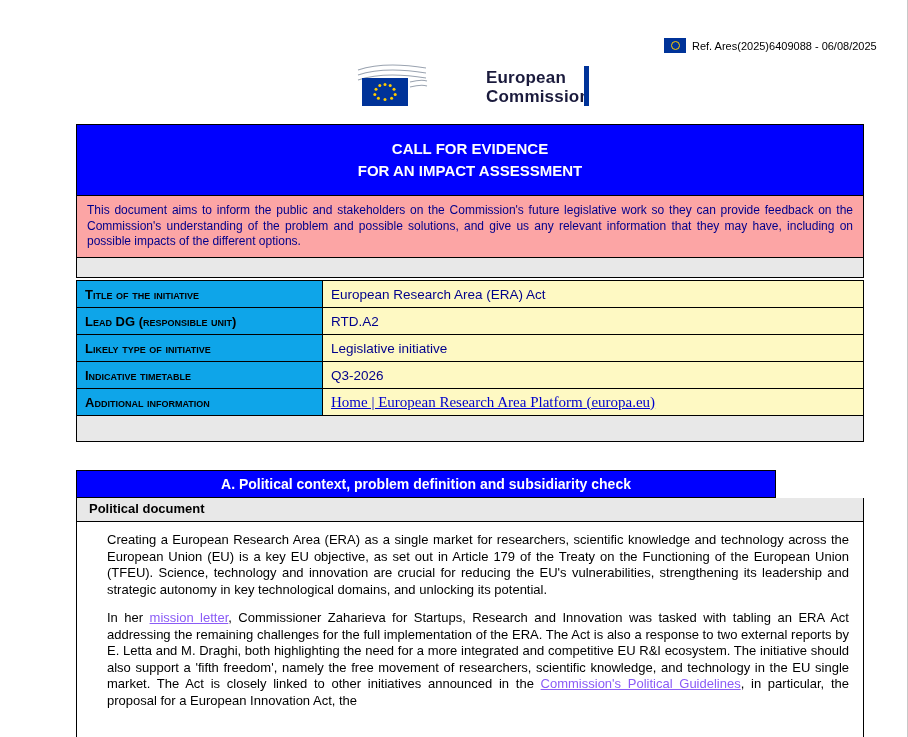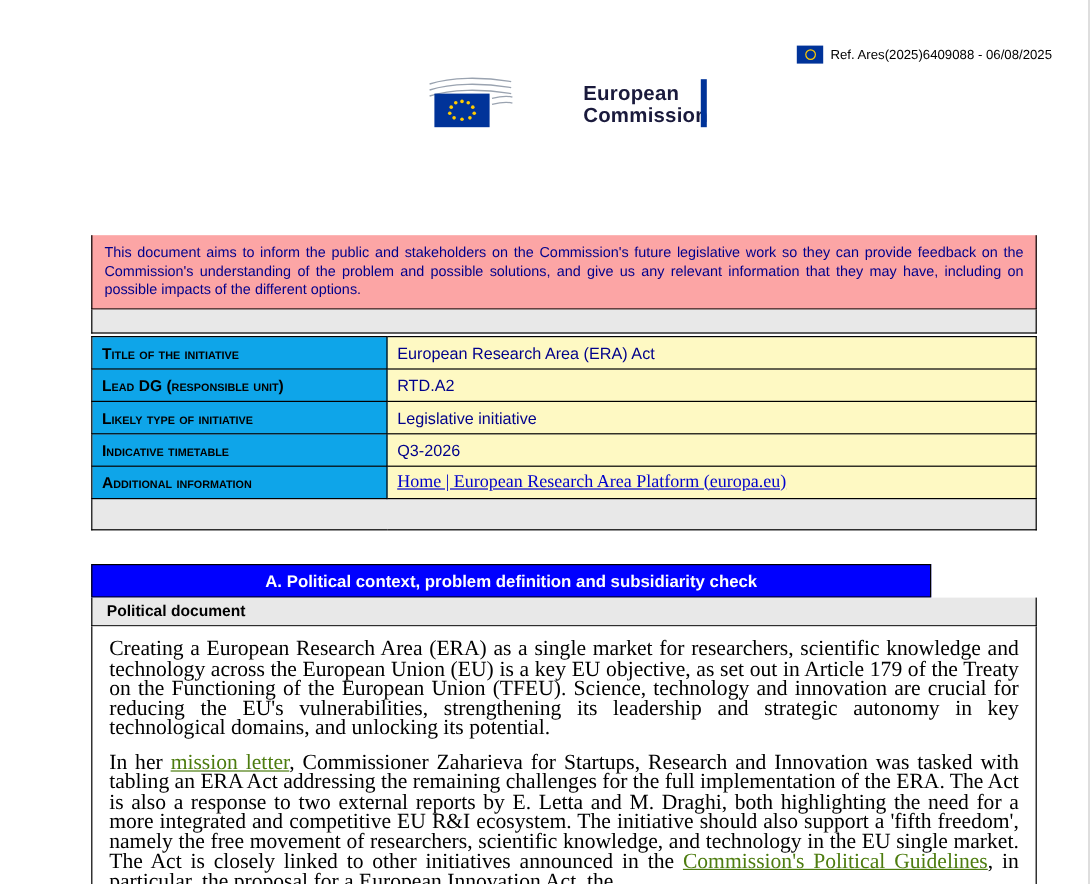--- a/index.html
+++ b/index.html
@@ -229,29 +229,28 @@
     width: 788px;
     height: 215px;
     border-left: 1px solid #000;
     border-right: 1px solid #000;
     box-sizing: border-box;
     background: #ffffff;
     padding: 10px 14px 0 14px;
     overflow: hidden;
   }
   .body-cell p {
-    margin: 0 0 12px 0;
-    font-size: 18px;
+    margin: 0 0 12px 16px;
+    font-size: 13px;
     line-height: 16.5px;
     text-align: justify;
     color: #000000;
-    font-family: Liberation Serif, serif;
   }
   .ilink {
-    color: #4d7c0f;
+    color: #8b5cf6;
     text-decoration: underline;
   }
 </style>
 </head>
 <body>
 
 <div class="page">
   <div class="page-edge"></div>
 
   <div class="ares-stamp">
@@ -287,20 +286,24 @@
         <path d="M54 25 C 62 23, 68 23, 71 24"></path>
       </g>
     </svg>
     <div class="ec-text">
       <div>European</div>
       <div>Commission</div>
     </div>
     <div class="ec-bar"></div>
   </div>
 
+  <div class="block blue-banner banner-top">
+    <div>CALL FOR EVIDENCE</div>
+    <div>FOR AN IMPACT ASSESSMENT</div>
+  </div>
 
   <div class="block intro-cell">This document aims to inform the public and stakeholders on the Commission's future legislative work so they can provide feedback on the Commission's understanding of the problem and possible solutions, and give us any relevant information that they may have, including on possible impacts of the different options.</div>
 
   <div class="block spacer-row"></div>
 
   <table class="info-table">
     <tbody>
         <tr>
       <td class="label">
         <span class="lbl">Title of the initiative</span>

